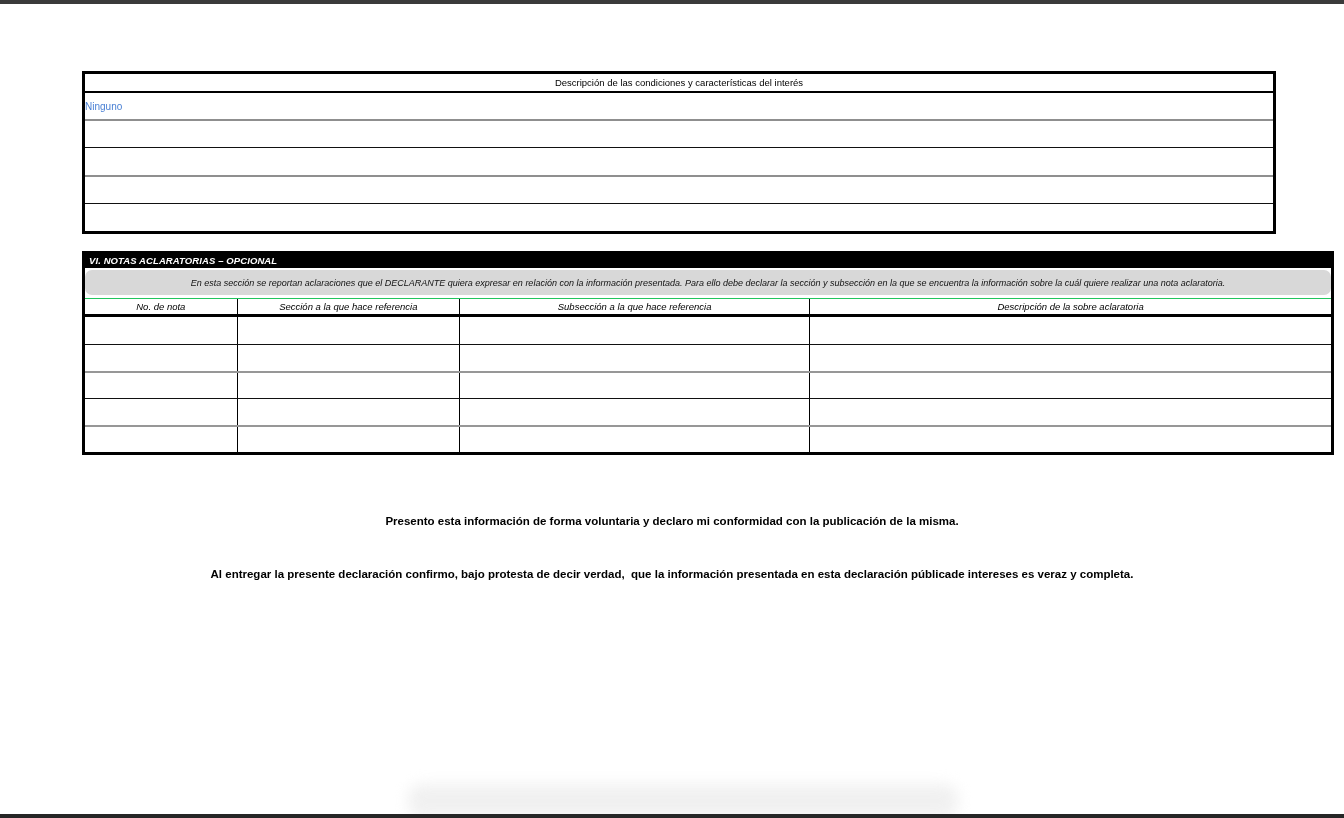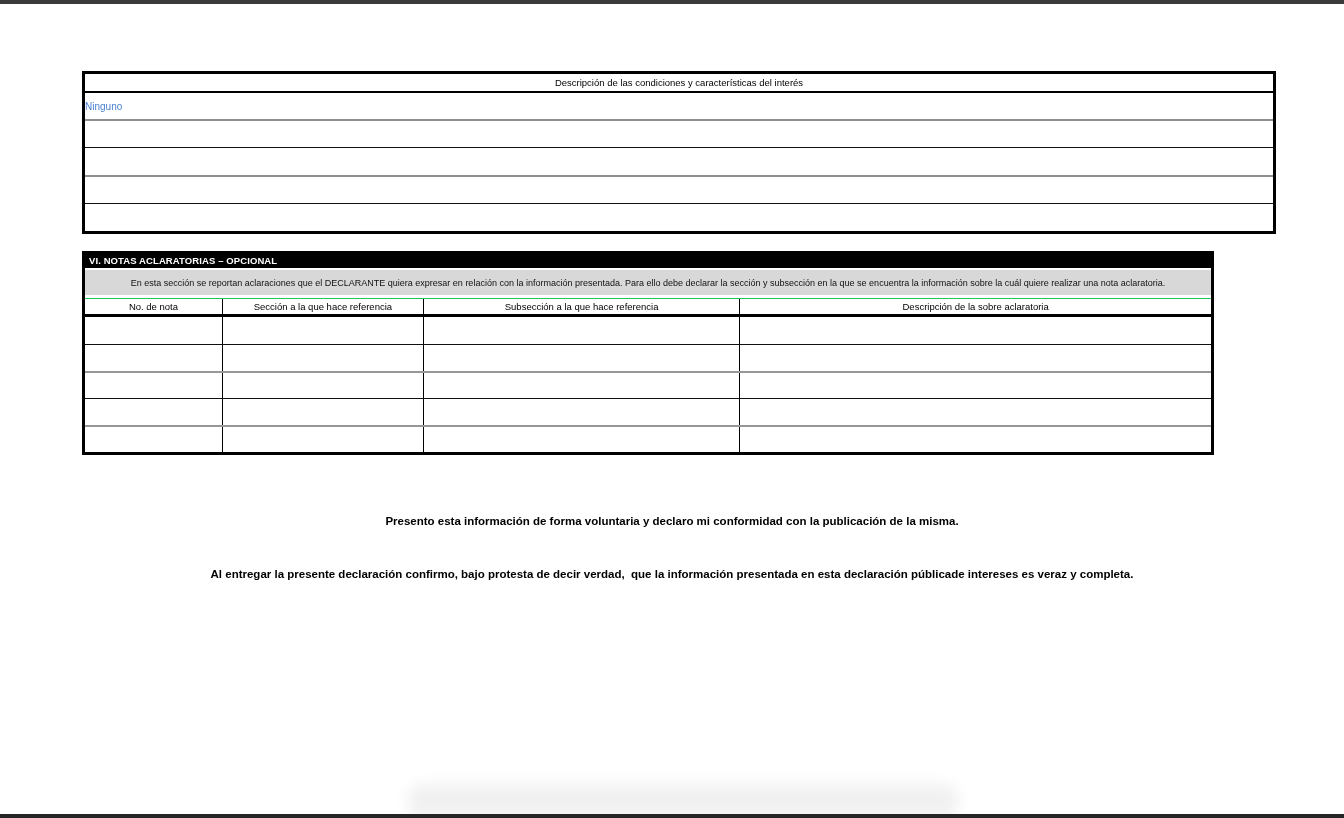--- a/index.html
+++ b/index.html
@@ -36,31 +36,31 @@
   .table1-value-row {
     height: 26px; display: flex; align-items: center; justify-content: flex-start;
     font-size: 10px;
   }
   .t1-empty { height: 28px; }
   .t1-empty.sep-gray { border-top: 2px solid #8f8f8f; }
   .t1-empty.sep-black { border-top: 1px solid #111; }
 
   
   .section6 {
-    position: absolute; left: 82px; top: 251px; width: 1132px;
-    border: 3px solid #000; background: #fff;
+    position: absolute; left: 82px; top: 251px; width: 1252px;
+    border: 3px solid #000; background: #fff; font-style: italic;
   }
   .sec6-titlebar {
     background: #000; color: #fff; font-weight: bold; font-size: 9.5px;
     height: 14px; line-height: 14px; padding-left: 4px; letter-spacing: 0.1px;
   }
   .sec6-instructions {
     margin-top: 2px; background: #d8d8d8; height: 25px;
     display: flex; align-items: center; justify-content: center;
-    font-size: 9px; color: #111; text-align: center; padding: 0 6px;
+    font-size: 9px; color: #111; text-align: center; padding: 0 6px; border-radius: 7px;
   }
   .sec6-table { margin-top: 3px; border-top: 1px solid #22c55e; }
   .sec6-cols-header { display: flex; height: 18px; border-bottom: 3px solid #000; }
   .sec6-cols-header .cell {
     display: flex; align-items: center; justify-content: center;
     font-size: 9.5px; color: #000;
   }
   .sec6-row { display: flex; height: 27px; }
   .sec6-row.sep-black { border-top: 1px solid #111; }
   .sec6-row.sep-gray { border-top: 2px solid #979797; }

